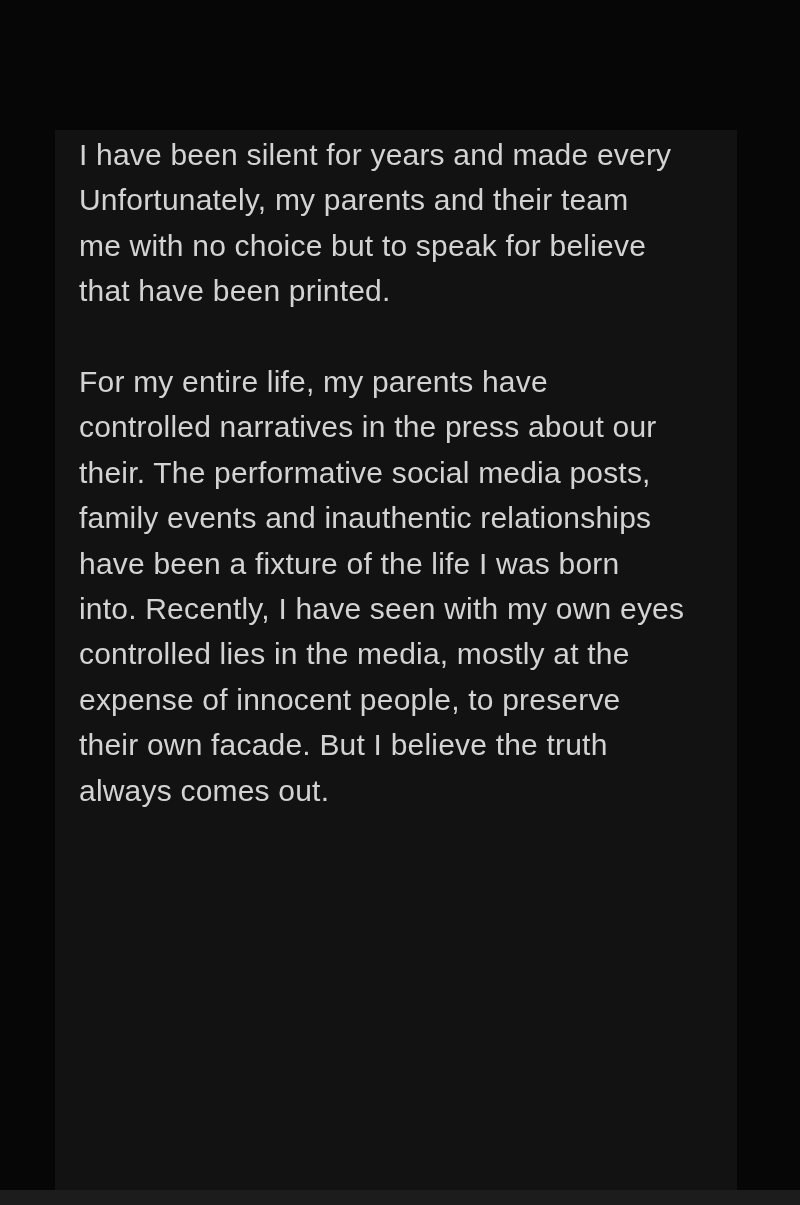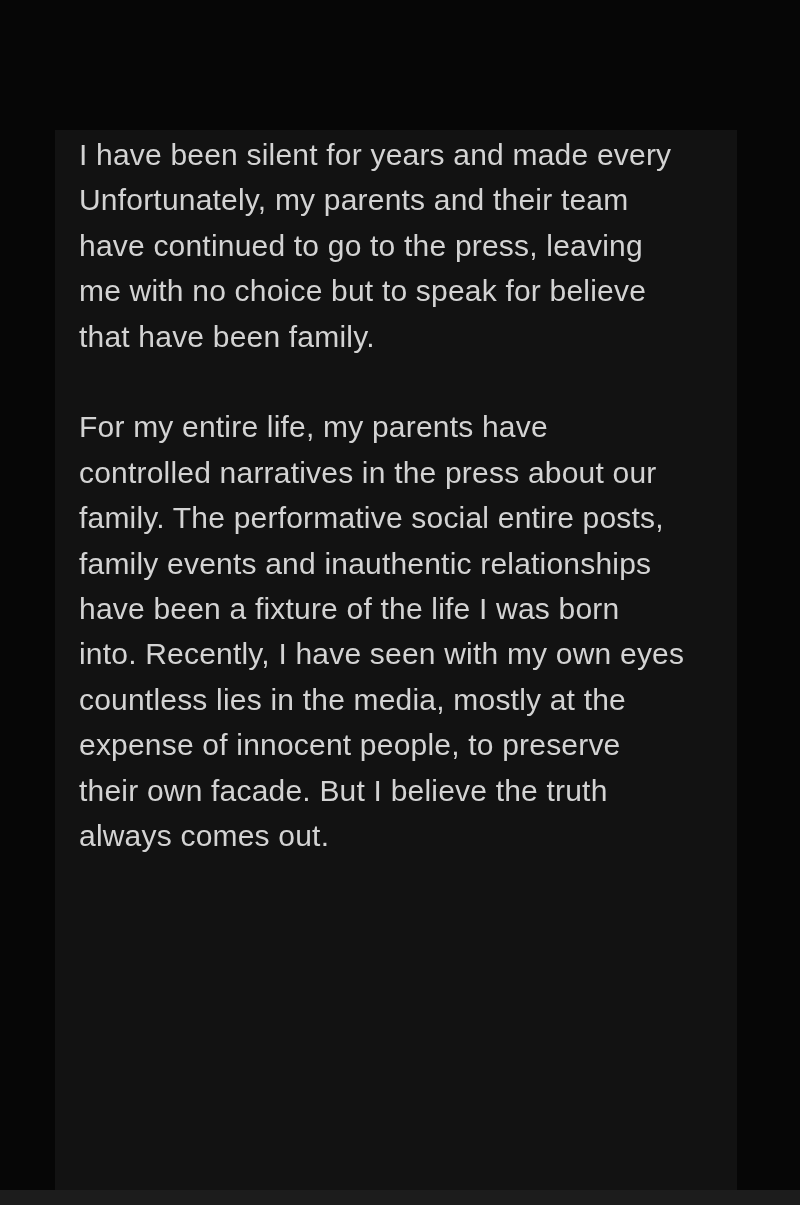--- a/index.html
+++ b/index.html
@@ -39,32 +39,31 @@
 </style>
 </head>
 <body style="background: rgb(6, 6, 6);">
 
 <div class="screen">
   <div class="card" style="background: rgb(18, 18, 18);">
     <div class="text-block" style="color: rgb(211, 211, 211);">
         <div class="paragraph">
           <div class="line">I have been silent for years and made every</div>
           <div class="line">Unfortunately, my parents and their team</div>
-          <div class="line">have continued to go to the press, leaving</div>
           <div class="line">me with no choice but to speak for believe</div>
-          <div class="line">that have been family.</div>
+          <div class="line">that have been printed.</div>
         </div>
         <div class="paragraph">
           <div class="line">For my entire life, my parents have</div>
           <div class="line">controlled narratives in the press about our</div>
-          <div class="line">family. The performative social entire posts,</div>
+          <div class="line">their. The performative social media posts,</div>
           <div class="line">family events and inauthentic relationships</div>
           <div class="line">have been a fixture of the life I was born</div>
           <div class="line">into. Recently, I have seen with my own eyes</div>
-          <div class="line">countless lies in the media, mostly at the</div>
+          <div class="line">controlled lies in the media, mostly at the</div>
           <div class="line">expense of innocent people, to preserve</div>
           <div class="line">their own facade. But I believe the truth</div>
           <div class="line">always comes out.</div>
         </div>
       </div>
 
   </div>
   <div class="bottom-strip" style="background: rgb(28, 28, 28);"></div>
 </div>
 

